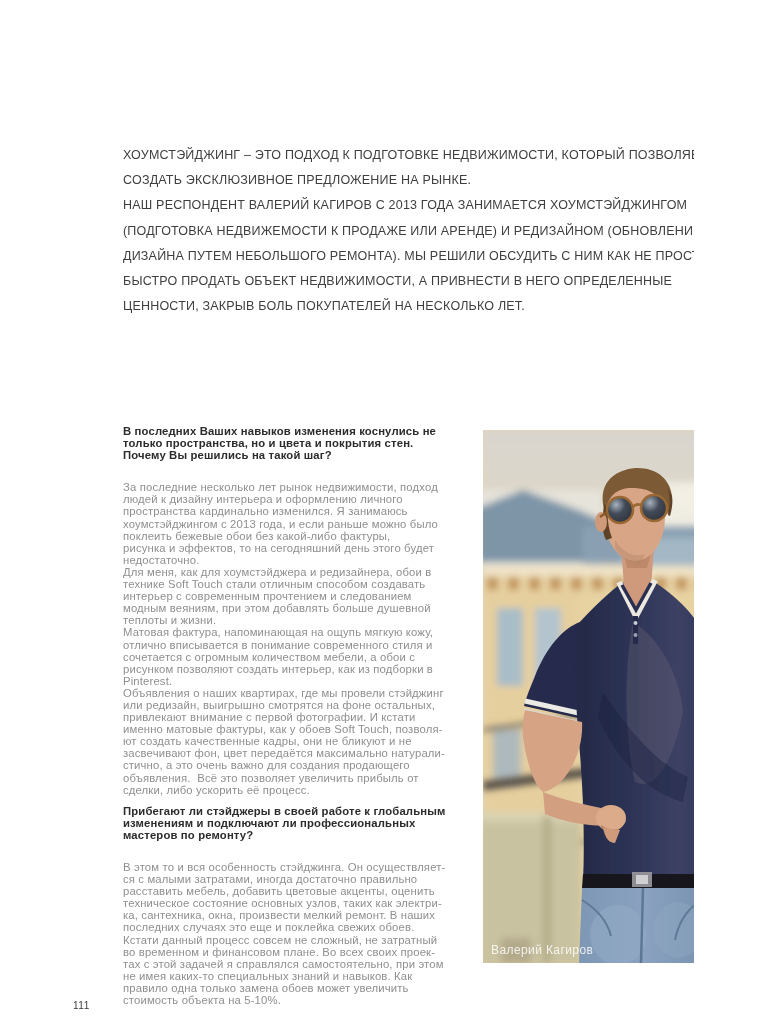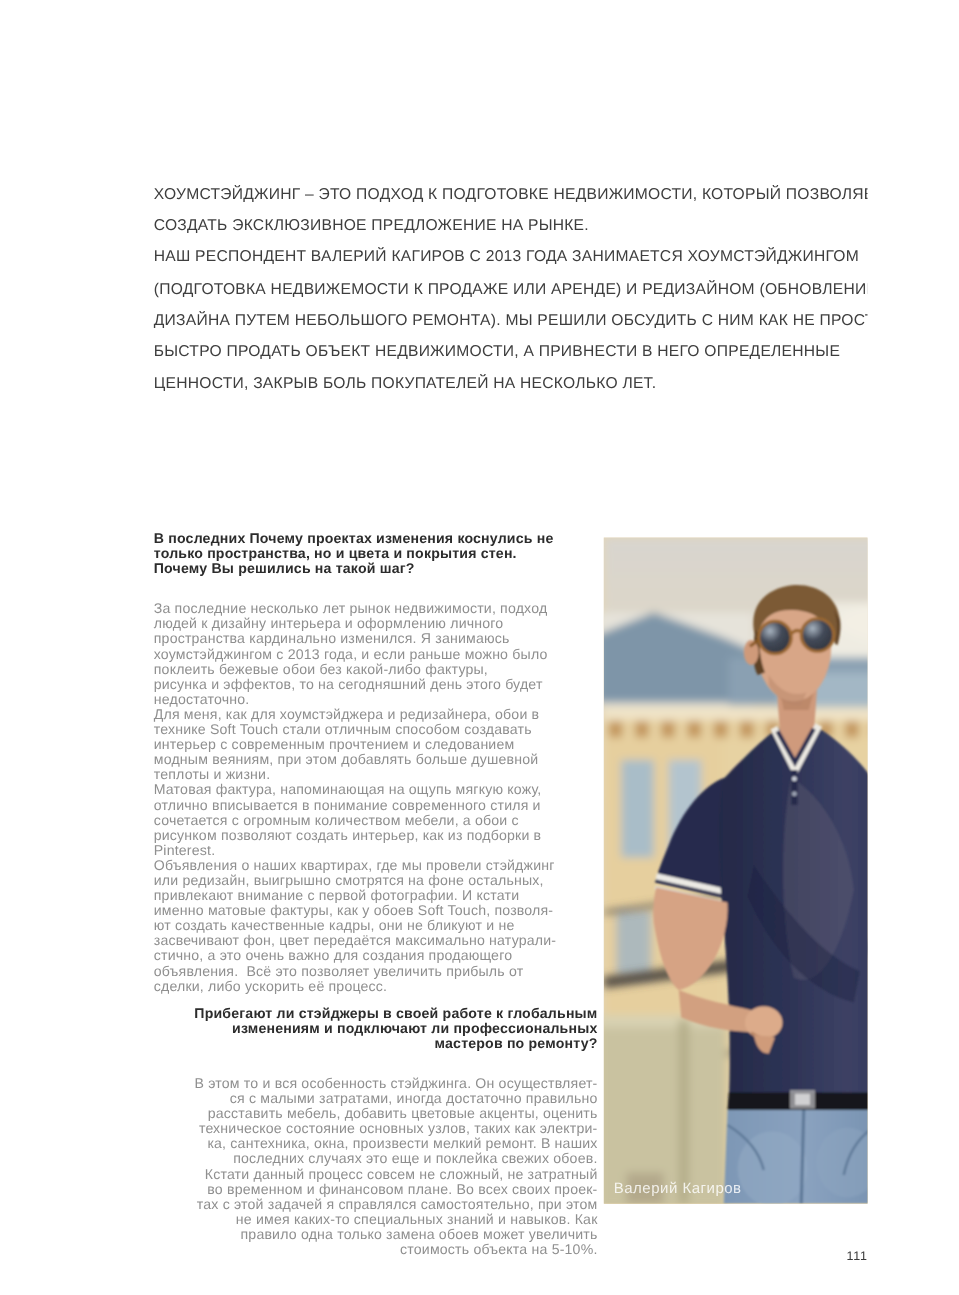--- a/index.html
+++ b/index.html
@@ -20,21 +20,21 @@
     letter-spacing:0.2px;
     color:#3e3e3e;
     white-space:pre;
   }
   .text-col{
     position:absolute;
     left:50px;top:425px;
     width:355px;
   }
   .qa-block{margin:0;}
-  .qa-block + .qa-block{margin-top:9px;text-align:right;}
+  .qa-block + .qa-block{margin-top:9px;}
   .question{
     font-size:11.3px;
     line-height:12.1px;
     letter-spacing:0.15px;
     font-weight:bold;
     color:#2c2c2c;
     white-space:pre;
   }
   .answer{
     font-size:11.3px;
@@ -57,42 +57,42 @@
     position:absolute;
     left:8px;bottom:6px;
     font-size:12px;
     letter-spacing:0.4px;
     color:rgba(255,255,255,0.82);
   }
   .page-number{
     position:absolute;
     left:0;top:1000px;
     width:100%;
-    text-align:right;
+    text-align:left;
     font-size:10px;
     letter-spacing:0.5px;
     color:#3a3a3a;
   }
 </style>
 </head>
 <body>
 
 <div class="page">
 
   <div class="intro">ХОУМСТЭЙДЖИНГ – ЭТО ПОДХОД К ПОДГОТОВКЕ НЕДВИЖИМОСТИ, КОТОРЫЙ ПОЗВОЛЯЕТ
 СОЗДАТЬ ЭКСКЛЮЗИВНОЕ ПРЕДЛОЖЕНИЕ НА РЫНКЕ.
 НАШ РЕСПОНДЕНТ ВАЛЕРИЙ КАГИРОВ С 2013 ГОДА ЗАНИМАЕТСЯ ХОУМСТЭЙДЖИНГОМ
 (ПОДГОТОВКА НЕДВИЖЕМОСТИ К ПРОДАЖЕ ИЛИ АРЕНДЕ) И РЕДИЗАЙНОМ (ОБНОВЛЕНИЕ
 ДИЗАЙНА ПУТЕМ НЕБОЛЬШОГО РЕМОНТА). МЫ РЕШИЛИ ОБСУДИТЬ С НИМ КАК НЕ ПРОСТО
 БЫСТРО ПРОДАТЬ ОБЪЕКТ НЕДВИЖИМОСТИ, А ПРИВНЕСТИ В НЕГО ОПРЕДЕЛЕННЫЕ
 ЦЕННОСТИ, ЗАКРЫВ БОЛЬ ПОКУПАТЕЛЕЙ НА НЕСКОЛЬКО ЛЕТ.</div>
 
   <div class="text-col">
     <div class="qa-block">
-      <div class="question">В последних Почему проектах изменения коснулись не
+      <div class="question">В последних Ваших навыков изменения коснулись не
 только пространства, но и цвета и покрытия стен.
 Почему Вы решились на такой шаг?</div>
       <div class="answer">За последние несколько лет рынок недвижимости, подход
 людей к дизайну интерьера и оформлению личного
 пространства кардинально изменился. Я занимаюсь
 хоумстэйджингом с 2013 года, и если раньше можно было
 поклеить бежевые обои без какой-либо фактуры,
 рисунка и эффектов, то на сегодняшний день этого будет
 недостаточно.
 Для меня, как для хоумстэйджера и редизайнера, обои в

